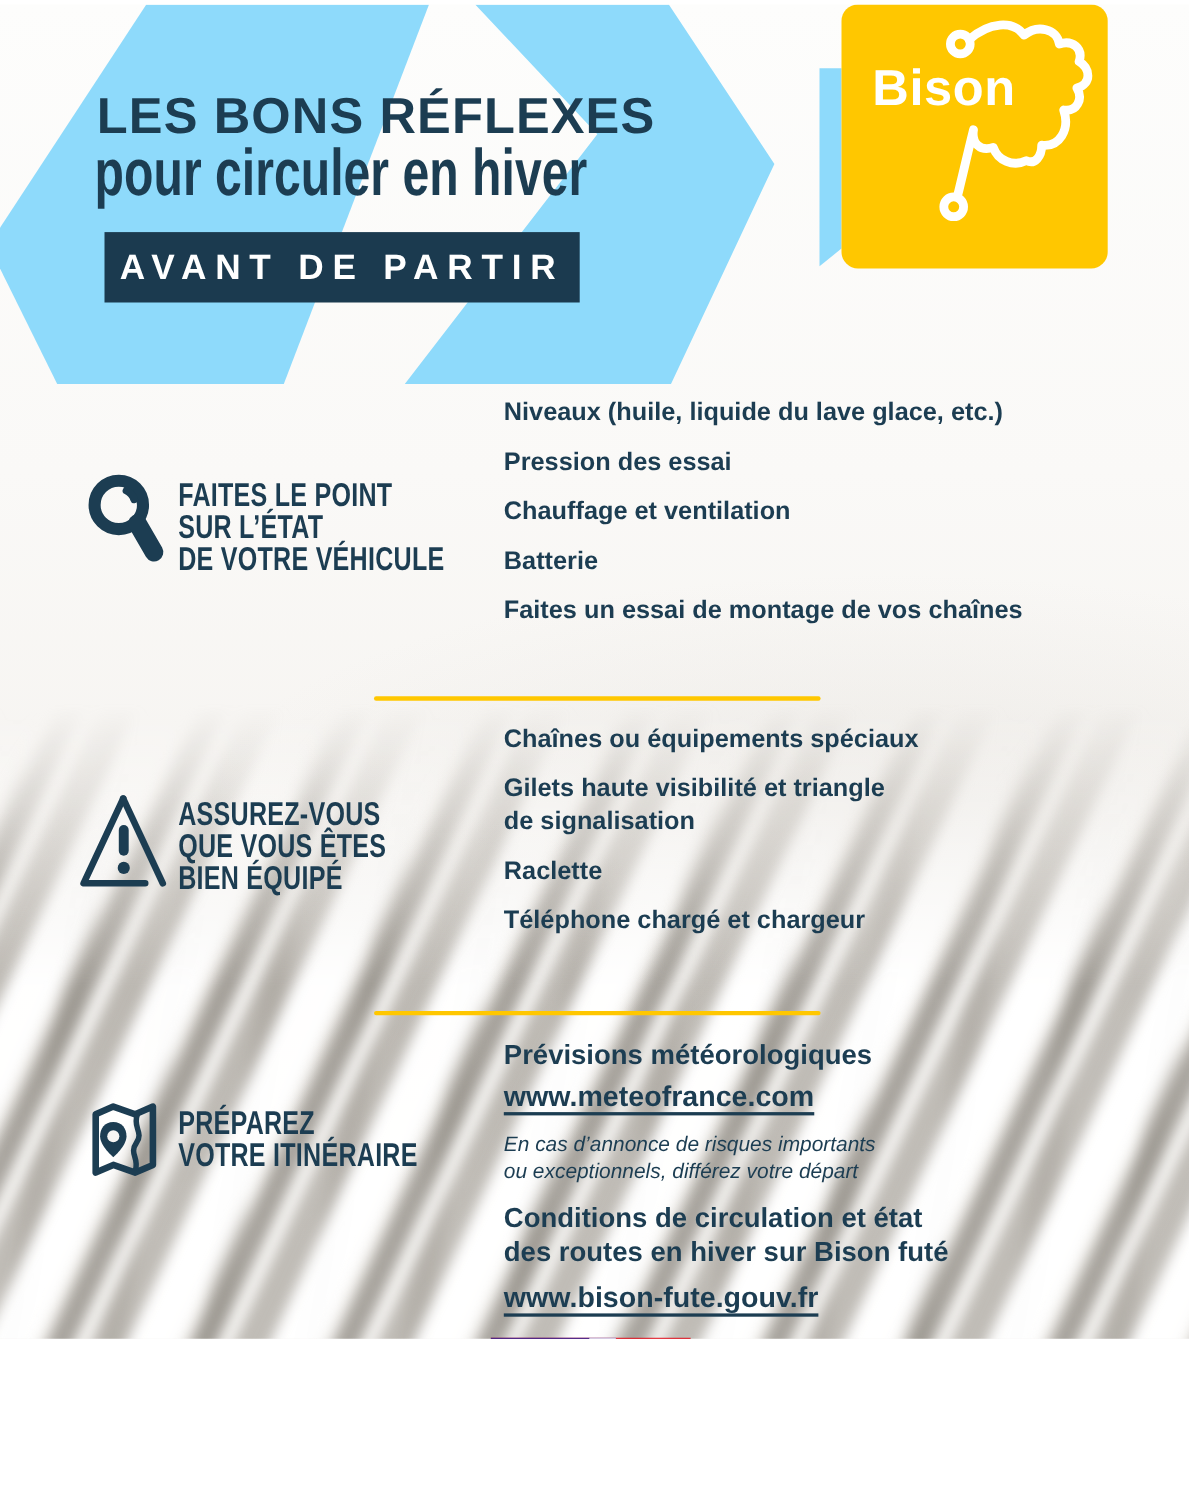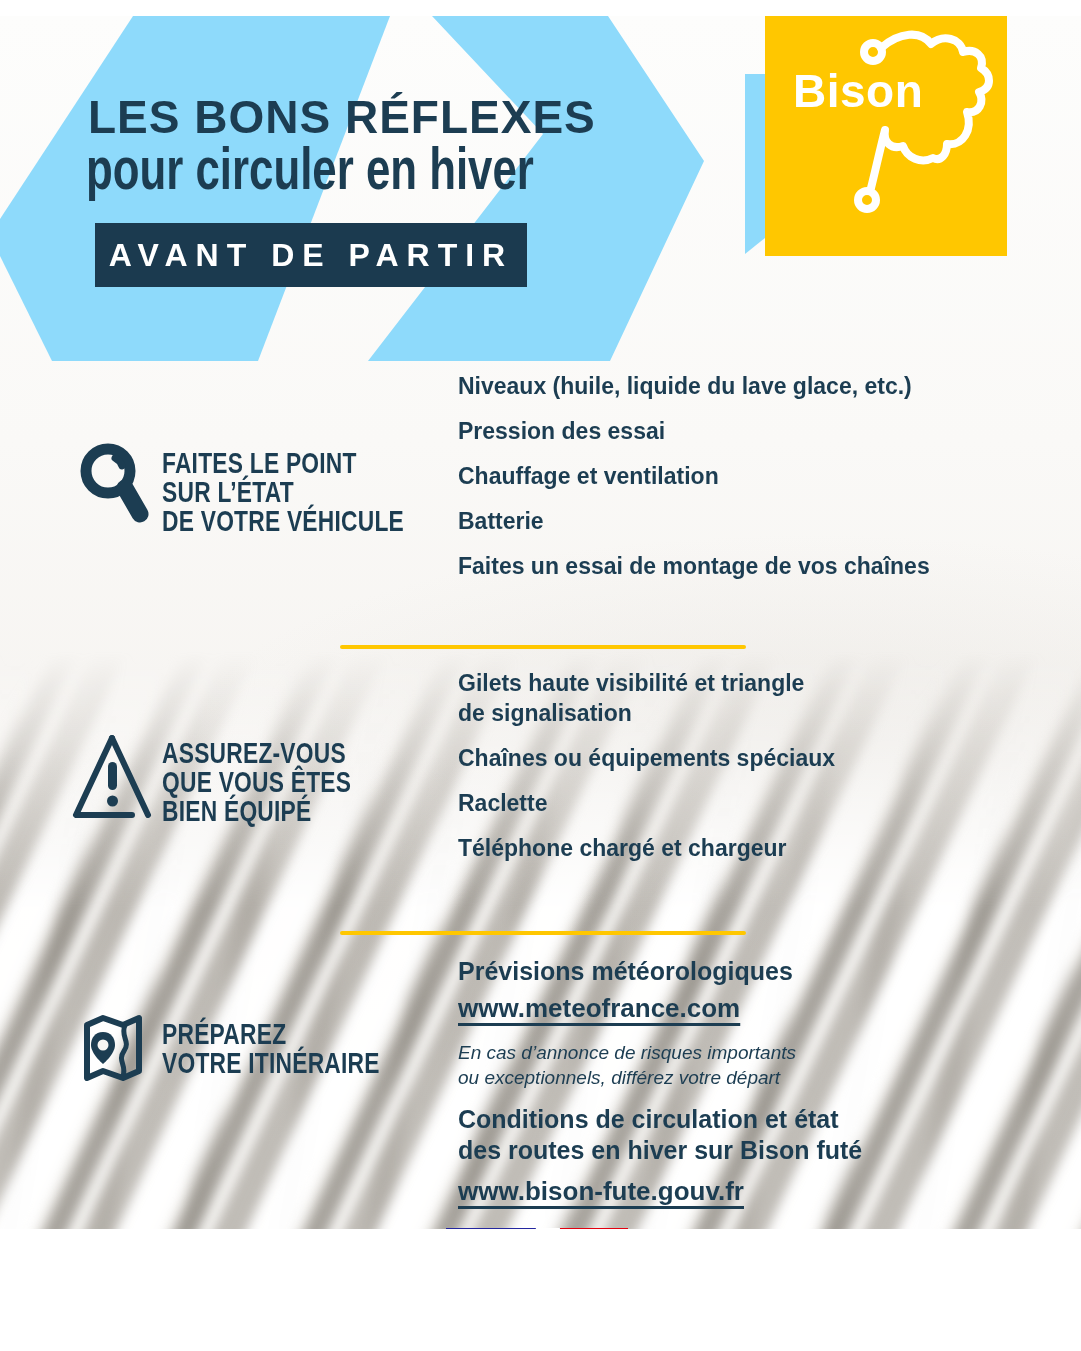--- a/index.html
+++ b/index.html
@@ -6,21 +6,21 @@
     --navy:#1C3D52;
     --navy-dark:#1B3A4F;
     --sky-blue:#8EDAFB;
     --yellow:#FFC700;
     --marianne-blue:#24269F;
     --marianne-red:#E2000F;
   }
   *{box-sizing:border-box;}
   body{margin:0;background:#ffffff;font-family:"Liberation Sans",sans-serif;}
   .poster{
-    position:relative;width:1081px;height:1213px;overflow:hidden;margin:16px auto;
+    position:relative;width:1081px;height:1213px;overflow:hidden;margin:4px auto;
     background:linear-gradient(to bottom,#fdfdfc 0%,#faf9f7 35%,#f6f4f1 60%,#f0eeea 100%);
   }
   
   .bg-sheen{position:absolute;inset:0;z-index:0;
     background:
       radial-gradient(900px 300px at 75% 60%, rgba(205,200,192,.22), transparent 70%),
       radial-gradient(700px 260px at 18% 74%, rgba(198,193,185,.28), transparent 70%),
       radial-gradient(500px 200px at 55% 82%, rgba(215,211,204,.25), transparent 70%);
   }
   .bg-tracks{position:absolute;left:-80px;right:-80px;bottom:-50px;height:640px;z-index:0;
@@ -42,21 +42,21 @@
   .banner-svg{position:absolute;left:0;top:0;z-index:1;}
   
   .abs{position:absolute;z-index:2;}
   .page-title{left:88px;top:74px;font-size:46px;font-weight:bold;letter-spacing:1px;color:var(--navy);}
   .page-subtitle{left:86px;top:118px;font-size:60px;font-weight:bold;color:var(--navy);
     transform:scaleX(.73);transform-origin:0 0;white-space:nowrap;}
   .badge{left:95px;top:207px;width:432px;height:64px;background:var(--navy-dark);
     color:#fff;font-size:32px;font-weight:bold;letter-spacing:8px;
     display:flex;align-items:center;justify-content:center;}
   
-  .logo-box{left:765px;top:0;width:242px;height:240px;background:var(--yellow);}
+  .logo-box{left:765px;top:0;width:242px;height:240px;background:var(--yellow);border-radius:15px;}
   .logo-text{position:absolute;left:28px;top:52px;color:#fff;font-weight:bold;
     font-size:46px;line-height:46px;letter-spacing:.5px;}
   .bison-svg{position:absolute;right:6px;top:8px;}
   
   .section-heading{color:var(--navy);font-weight:bold;font-size:30px;line-height:29px;
     letter-spacing:.3px;transform:scaleX(.76);transform-origin:0 0;white-space:nowrap;}
   .checklist{list-style:none;margin:0;padding:0;width:580px;}
   .checklist li{font-size:23px;line-height:30px;font-weight:bold;color:var(--navy);
     margin:0 0 15px 0;white-space:pre-line;}
   .divider{background:var(--yellow);height:4px;width:406px;border-radius:2px;}
@@ -141,23 +141,23 @@
     </g>
     <rect x="38" y="32" width="9" height="28" rx="4.5" fill="var(--navy,#1C3D52)"></rect>
     <circle cx="42.5" cy="71" r="5.5" fill="var(--navy,#1C3D52)"></circle>
   </svg>
   <div class="abs s2-head section-heading">
     <div>ASSUREZ-VOUS</div>
     <div>QUE VOUS ÊTES</div>
     <div>BIEN ÉQUIPÉ</div>
   </div>
   <ul class="abs s2-items checklist">
+    <li>Chaînes ou équipements spéciaux</li>
     <li>Gilets haute visibilité et triangle
 de signalisation</li>
-    <li>Chaînes ou équipements spéciaux</li>
     <li>Raclette</li>
     <li>Téléphone chargé et chargeur</li>
   </ul>
 
   <div class="abs divider div2"></div>
 
   <svg class="abs s3-icon" width="66" height="76" viewBox="0 0 66 76" aria-hidden="true">
     <g fill="none" stroke="var(--navy,#1C3D52)" stroke-width="6" stroke-linejoin="round">
       <path d="M7,15 L23,8 L43,15 L59,8 L59,61 L43,68 L23,61 L7,68 Z"></path>
       <path d="M45,15 C40,27 51,31 44,41 C37,51 47,55 43,66" stroke-width="5"></path>

